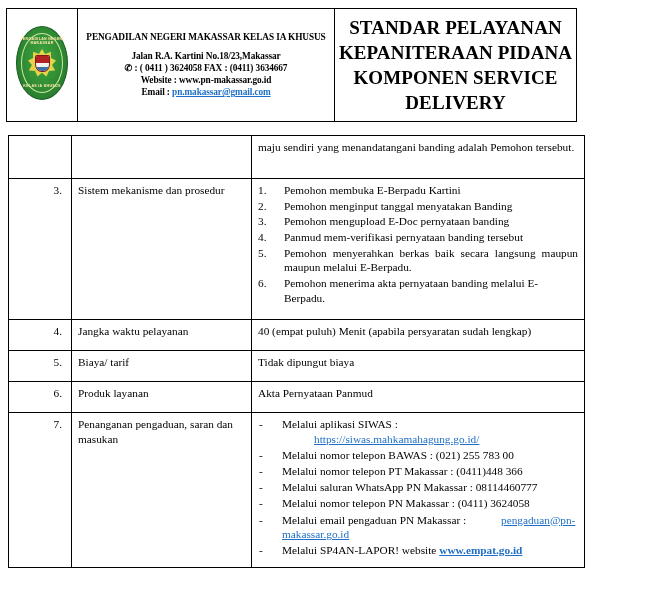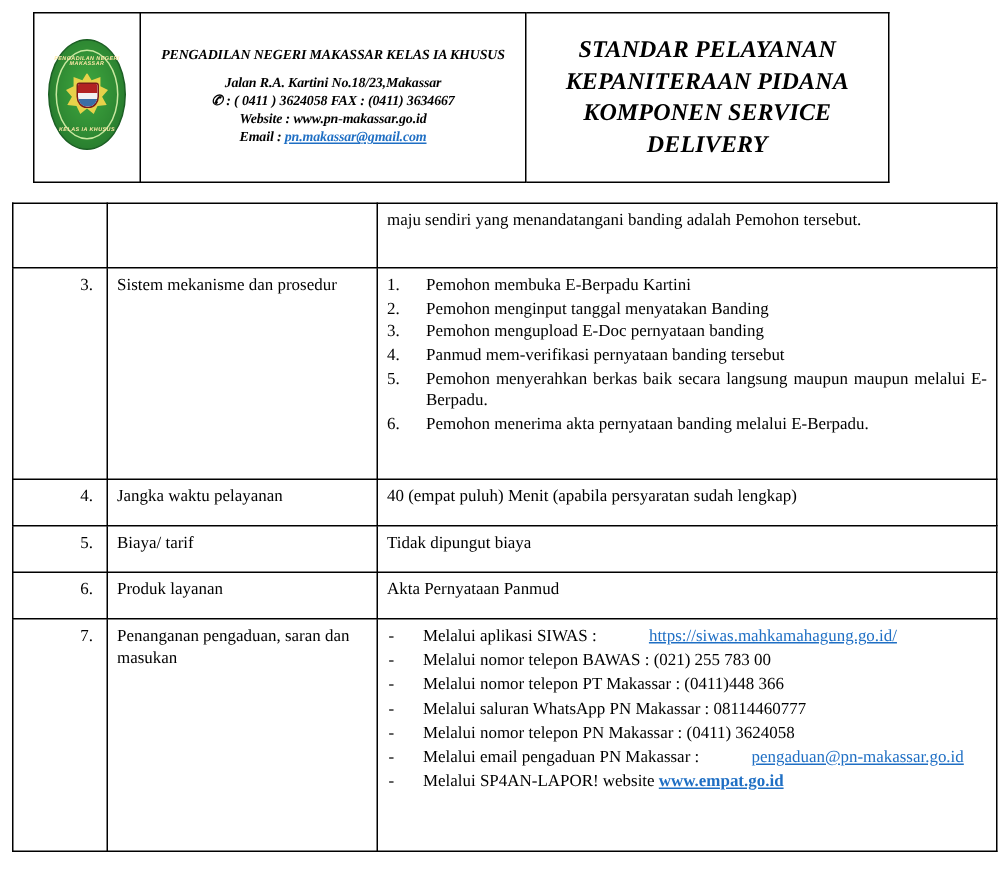--- a/index.html
+++ b/index.html
@@ -17,26 +17,25 @@
   .page {
     position: relative;
     width: 672px;
     height: 591px;
     box-sizing: border-box;
   }
 
   
   .header-table {
     position: absolute;
-    left: 22px;
+    left: 6px;
     top: 8px;
     width: 571px;
     border-collapse: collapse;
     table-layout: fixed;
-    font-style: italic;
   }
   .header-table td {
     border: 1.2px solid #000;
     vertical-align: middle;
     padding: 0;
   }
   .hdr-logo-cell {
     width: 70px;
     height: 112px;
     text-align: center;
@@ -141,32 +140,32 @@
     letter-spacing: -0.1px;
     margin: 0;
   }
   .hdr-email-link {
     color: #1f6fc4;
     text-decoration: underline;
     font-weight: bold;
   }
   .hdr-title {
     font-weight: bold;
-    font-size: 16px;
+    font-size: 19px;
     line-height: 1.32;
     letter-spacing: 0.1px;
     margin: 0;
   }
 
   
   .body-table {
     position: absolute;
     left: 8px;
     top: 135px;
-    width: 657px;
+    width: 577px;
     border-collapse: collapse;
     table-layout: fixed;
   }
   .body-table td {
     border: 1.1px solid #000;
     vertical-align: top;
     padding: 4px 6px 4px 6px;
     font-size: 11.3px;
     line-height: 1.30;
   }

